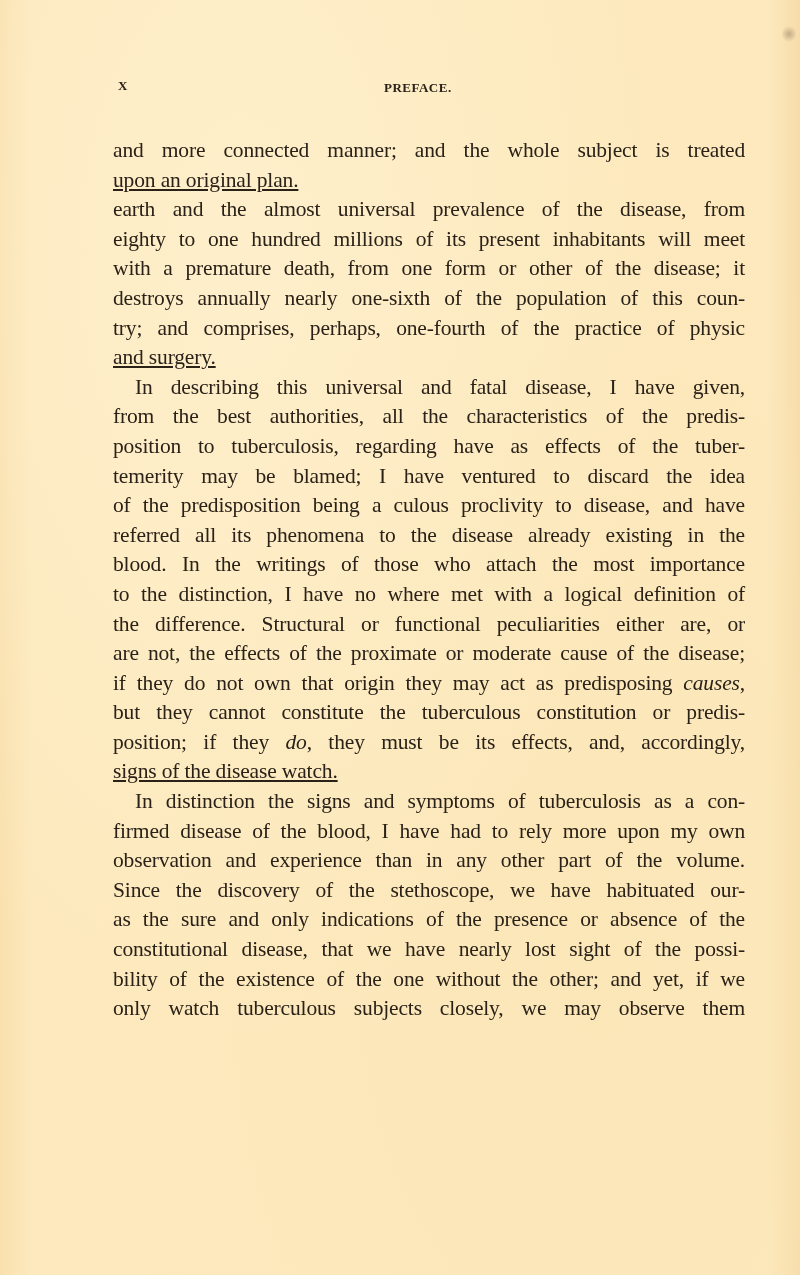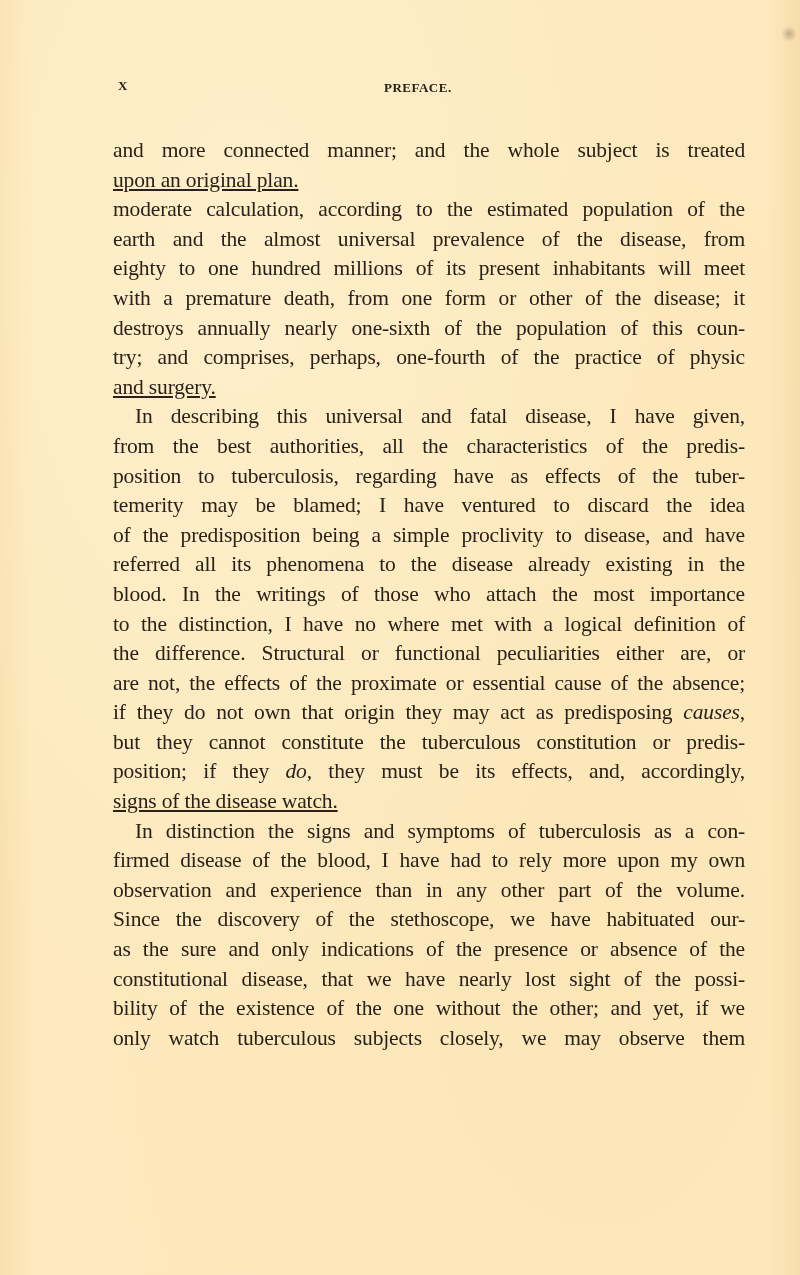--- a/index.html
+++ b/index.html
@@ -81,37 +81,36 @@
 <div class="spot"></div>
 
 <div class="running-head">
   <span class="page-num">X</span>
   <span class="title">PREFACE.</span>
 </div>
 
 <div class="body-text" id="body-text">
   <span class="line">and more connected manner; and the whole subject is treated</span>
   <span class="line last">upon an original plan.</span>
-  <span class="line">moderate calculation, according to the estimated population of the</span>
   <span class="line">earth and the almost universal prevalence of the disease, from</span>
   <span class="line">eighty to one hundred millions of its present inhabitants will meet</span>
   <span class="line">with a premature death, from one form or other of the disease; it</span>
   <span class="line">destroys annually nearly one-sixth of the population of this coun-</span>
   <span class="line">try; and comprises, perhaps, one-fourth of the practice of physic</span>
   <span class="line last">and surgery.</span>
   <span class="line indent">In describing this universal and fatal disease, I have given,</span>
   <span class="line">from the best authorities, all the characteristics of the predis-</span>
   <span class="line">position to tuberculosis, regarding have as effects of the tuber-</span>
   <span class="line">temerity may be blamed; I have ventured to discard the idea</span>
-  <span class="line">of the predisposition being a simple proclivity to disease, and have</span>
+  <span class="line">of the predisposition being a culous proclivity to disease, and have</span>
   <span class="line">referred all its phenomena to the disease already existing in the</span>
   <span class="line">blood. In the writings of those who attach the most importance</span>
   <span class="line">to the distinction, I have no where met with a logical definition of</span>
   <span class="line">the difference. Structural or functional peculiarities either are, or</span>
-  <span class="line">are not, the effects of the proximate or essential cause of the absence;</span>
+  <span class="line">are not, the effects of the proximate or moderate cause of the disease;</span>
   <span class="line"><span>if they do not own that origin they may act as predisposing </span><em>causes</em><span>,</span></span>
   <span class="line">but they cannot constitute the tuberculous constitution or predis-</span>
   <span class="line"><span>position; if they </span><em>do</em><span>, they must be its effects, and, accordingly,</span></span>
   <span class="line last">signs of the disease watch.</span>
   <span class="line indent">In distinction the signs and symptoms of tuberculosis as a con-</span>
   <span class="line">firmed disease of the blood, I have had to rely more upon my own</span>
   <span class="line">observation and experience than in any other part of the volume.</span>
   <span class="line">Since the discovery of the stethoscope, we have habituated our-</span>
   <span class="line">as the sure and only indications of the presence or absence of the</span>
   <span class="line">constitutional disease, that we have nearly lost sight of the possi-</span>

